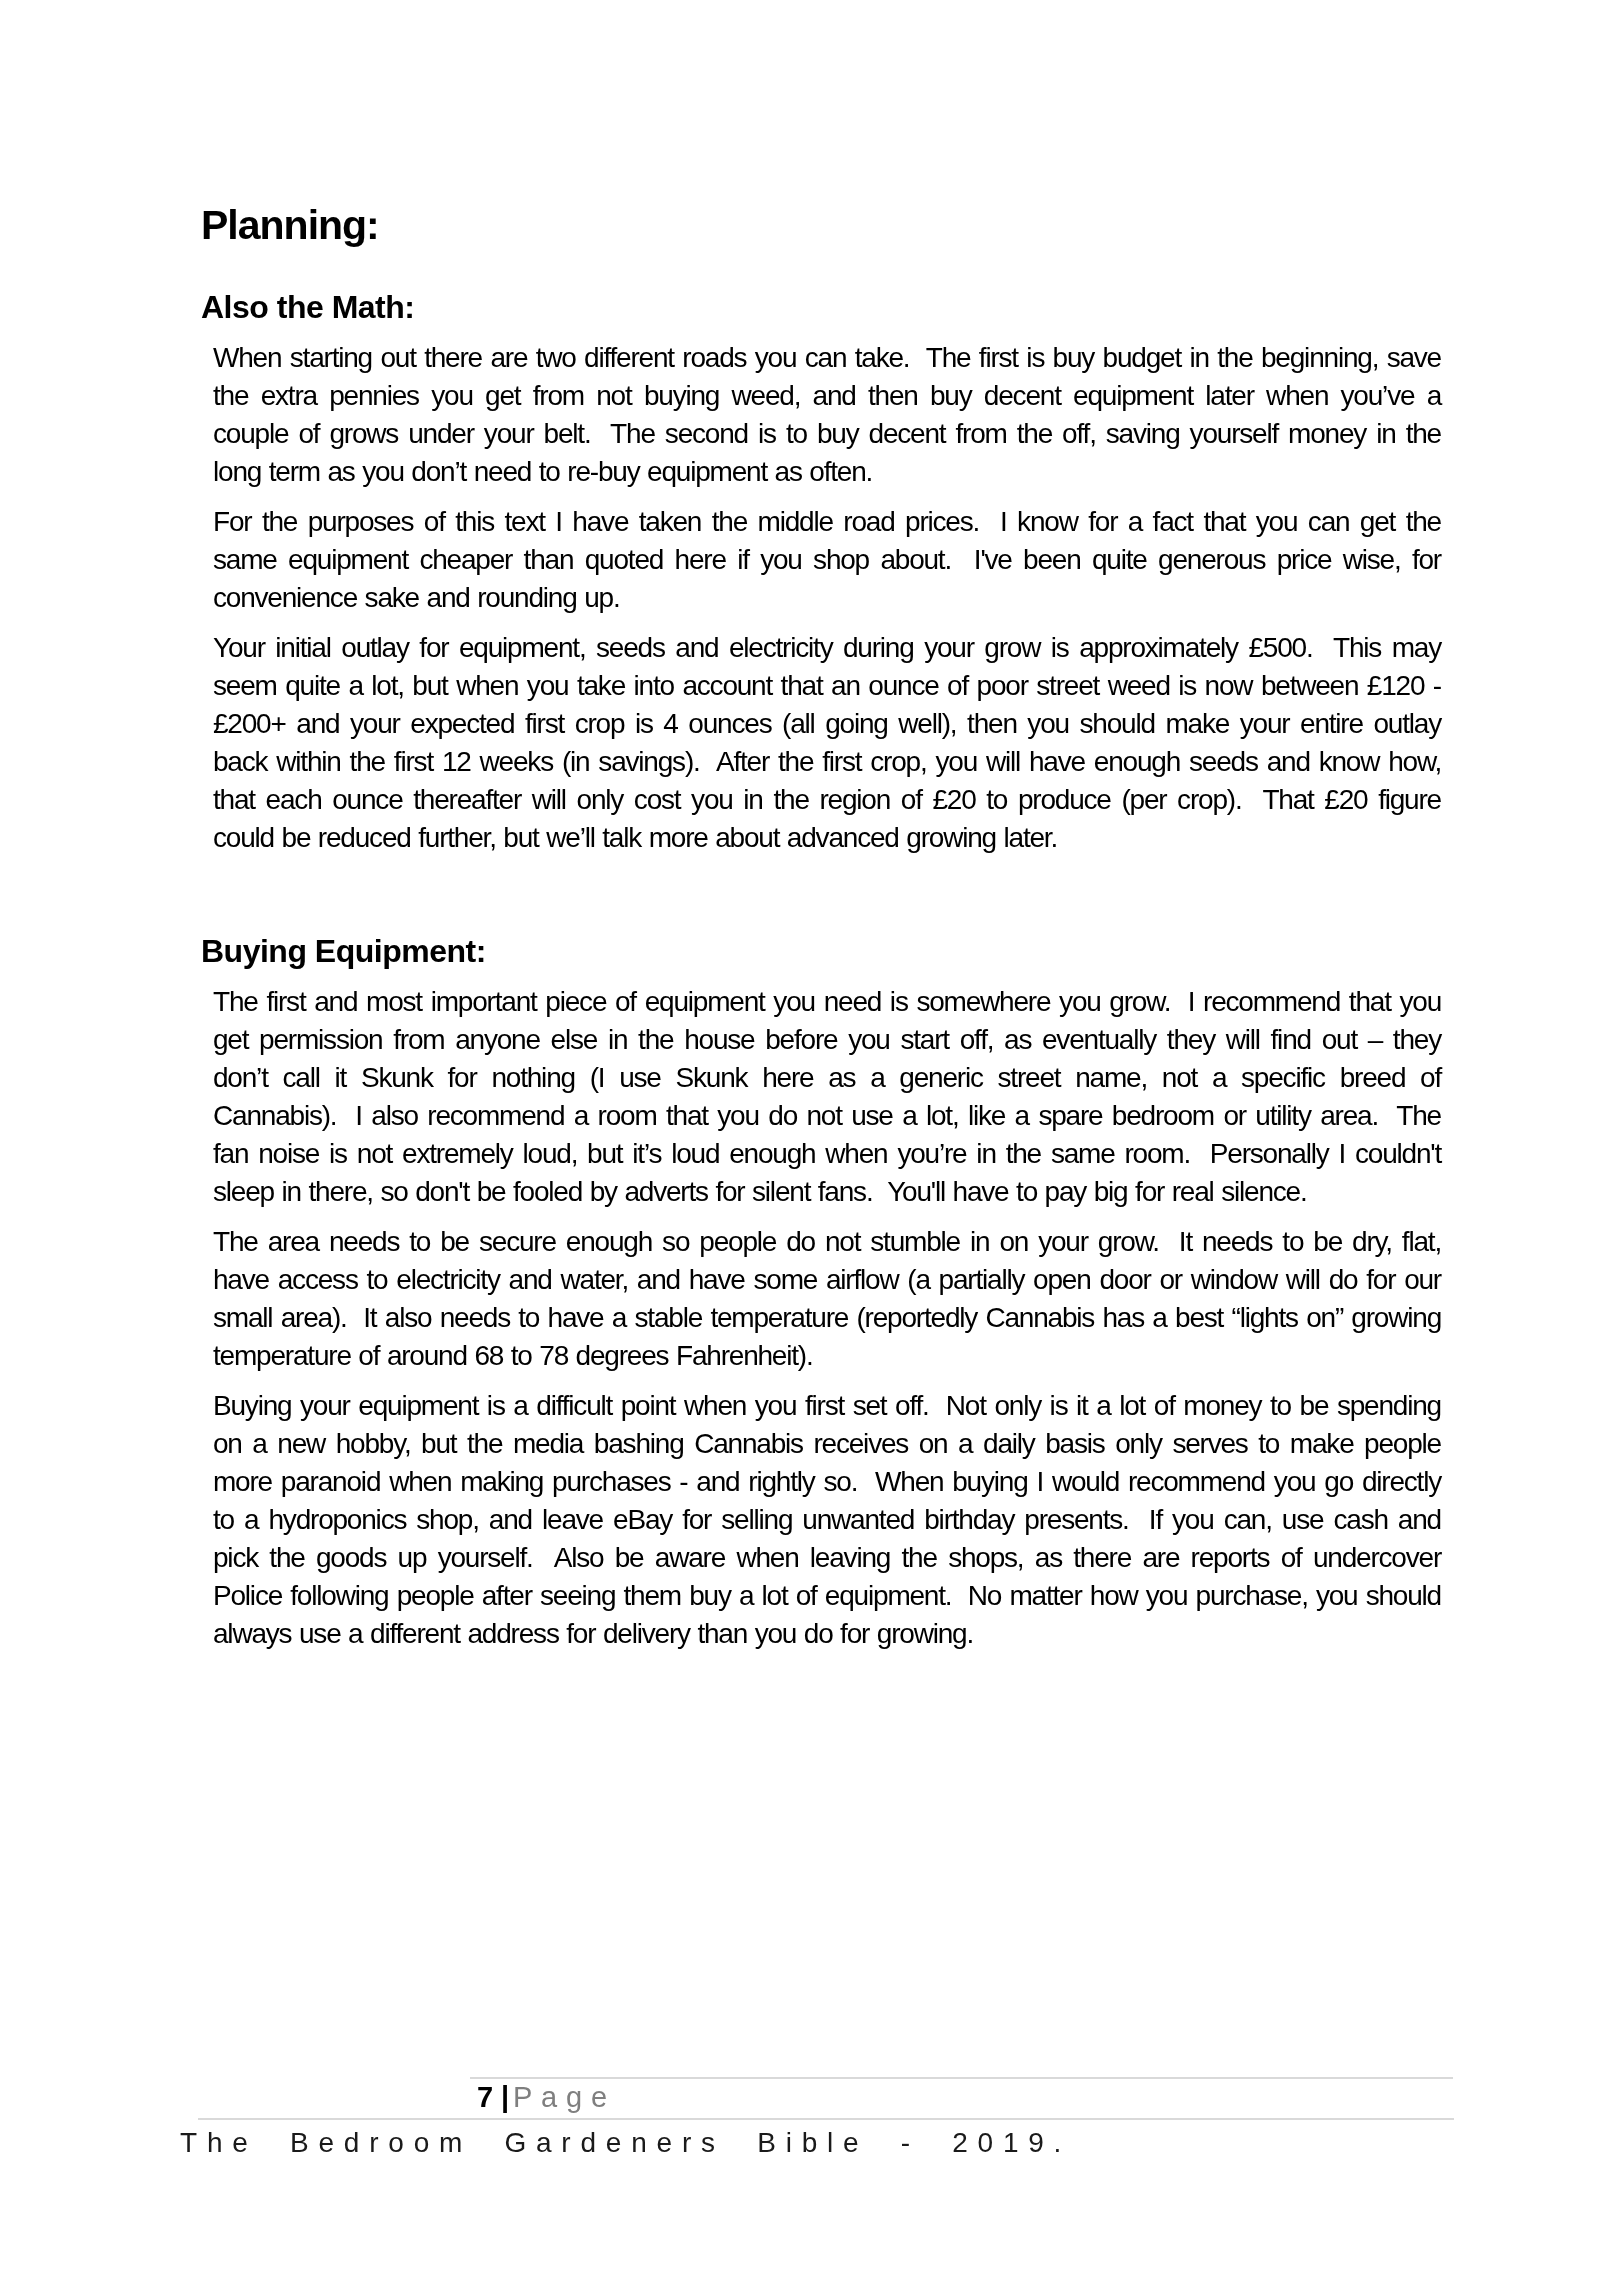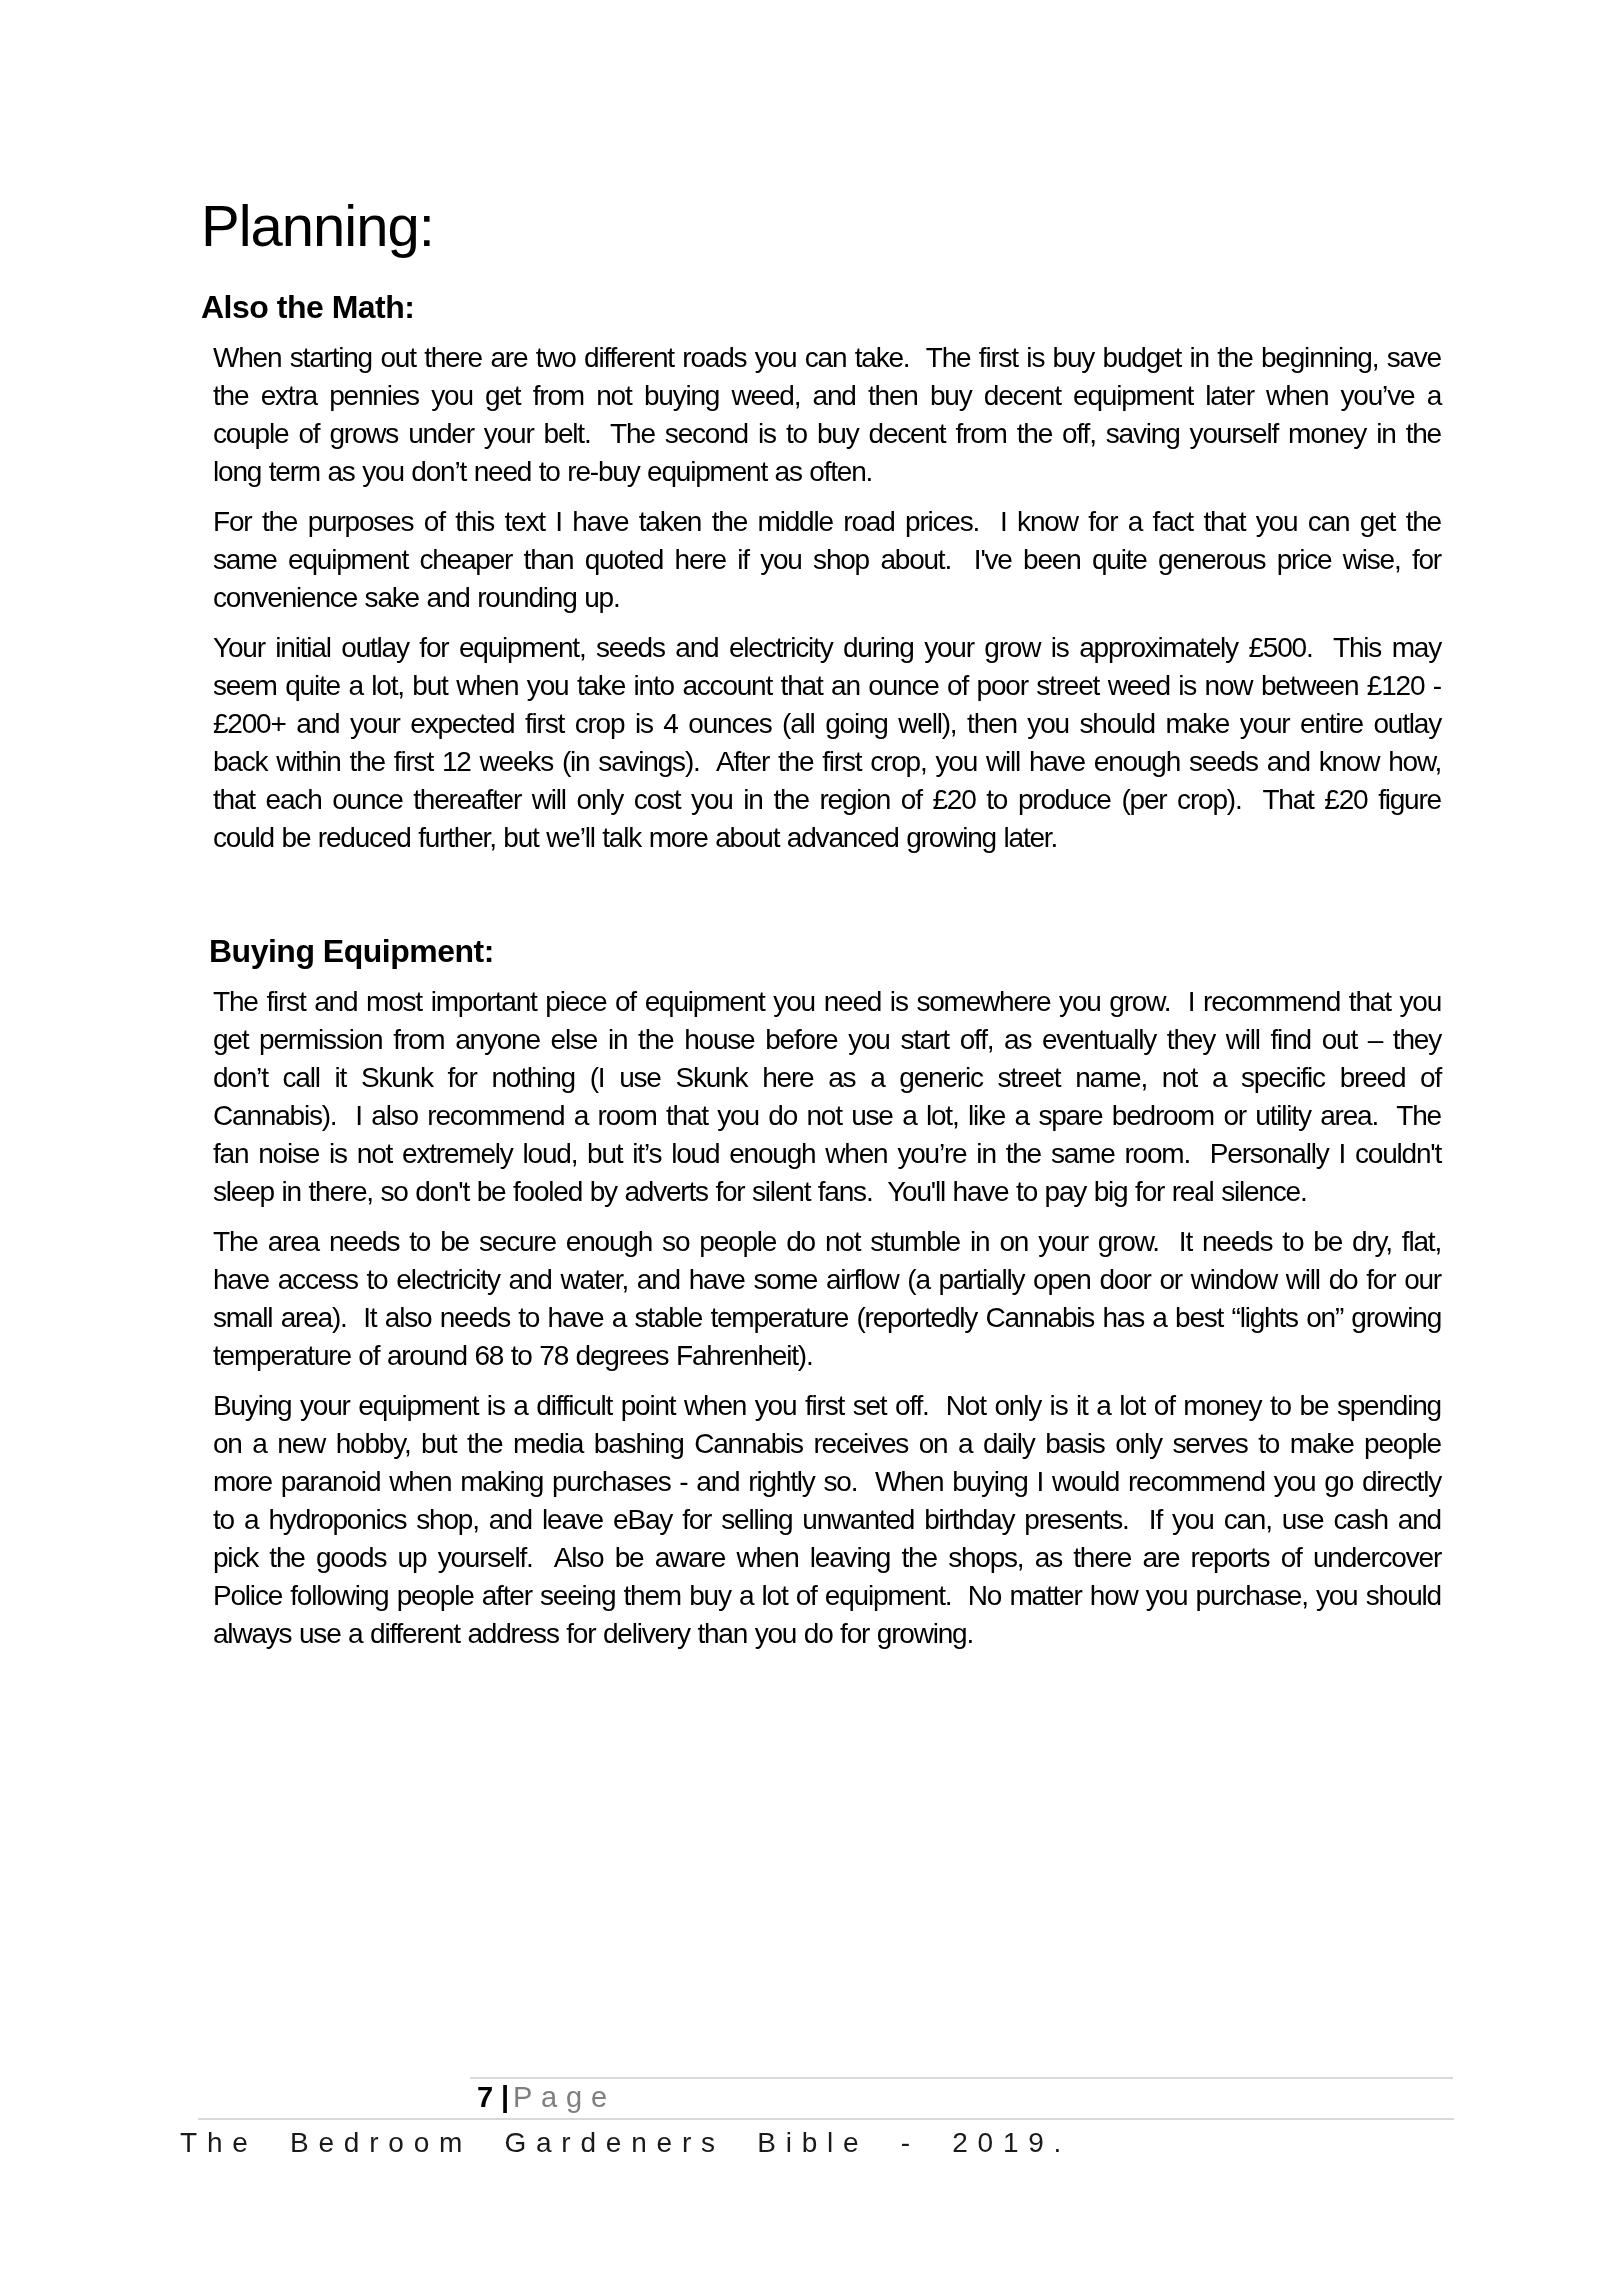--- a/index.html
+++ b/index.html
@@ -13,35 +13,35 @@
     color: #000;
   }
   .page {
     position: relative;
     width: 1621px;
     height: 2293px;
     box-sizing: border-box;
     padding: 200px 168px 0 201px;
   }
   .doc-title {
-    font-size: 58px;
+    font-size: 41px;
     line-height: 51px;
-    font-weight: normal;
+    font-weight: bold;
     letter-spacing: -1px;
     margin: 0;
   }
   .section-heading {
     font-size: 32px;
     line-height: 39px;
     font-weight: bold;
     letter-spacing: -0.5px;
     margin: 0;
   }
   .h-doing { margin-top: 37px; }
-  .h-buying { margin-top: 75px; margin-left: 8px; }
+  .h-buying { margin-top: 75px; }
   p.body-par {
     font-size: 28px;
     line-height: 38px;
     letter-spacing: -1.2px;
     word-spacing: 1px;
     text-align: justify;
     margin: 12px;
   }
   .mt-p1 { margin-top: 36px; }
   .mt-p2 { margin-top: 36px; }

